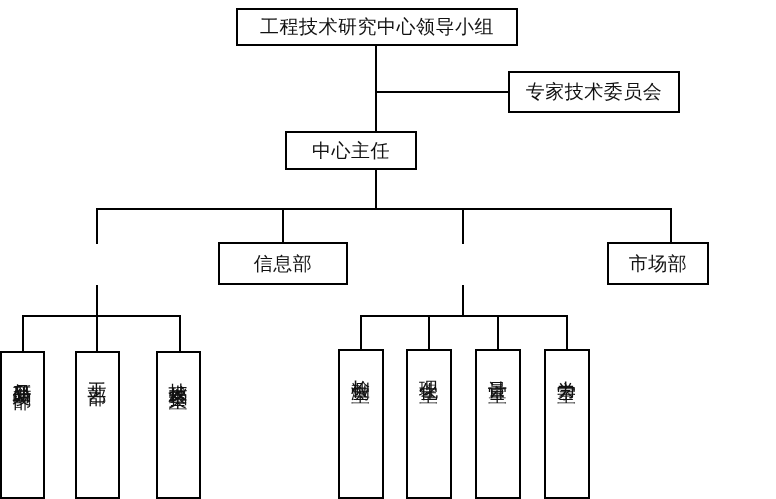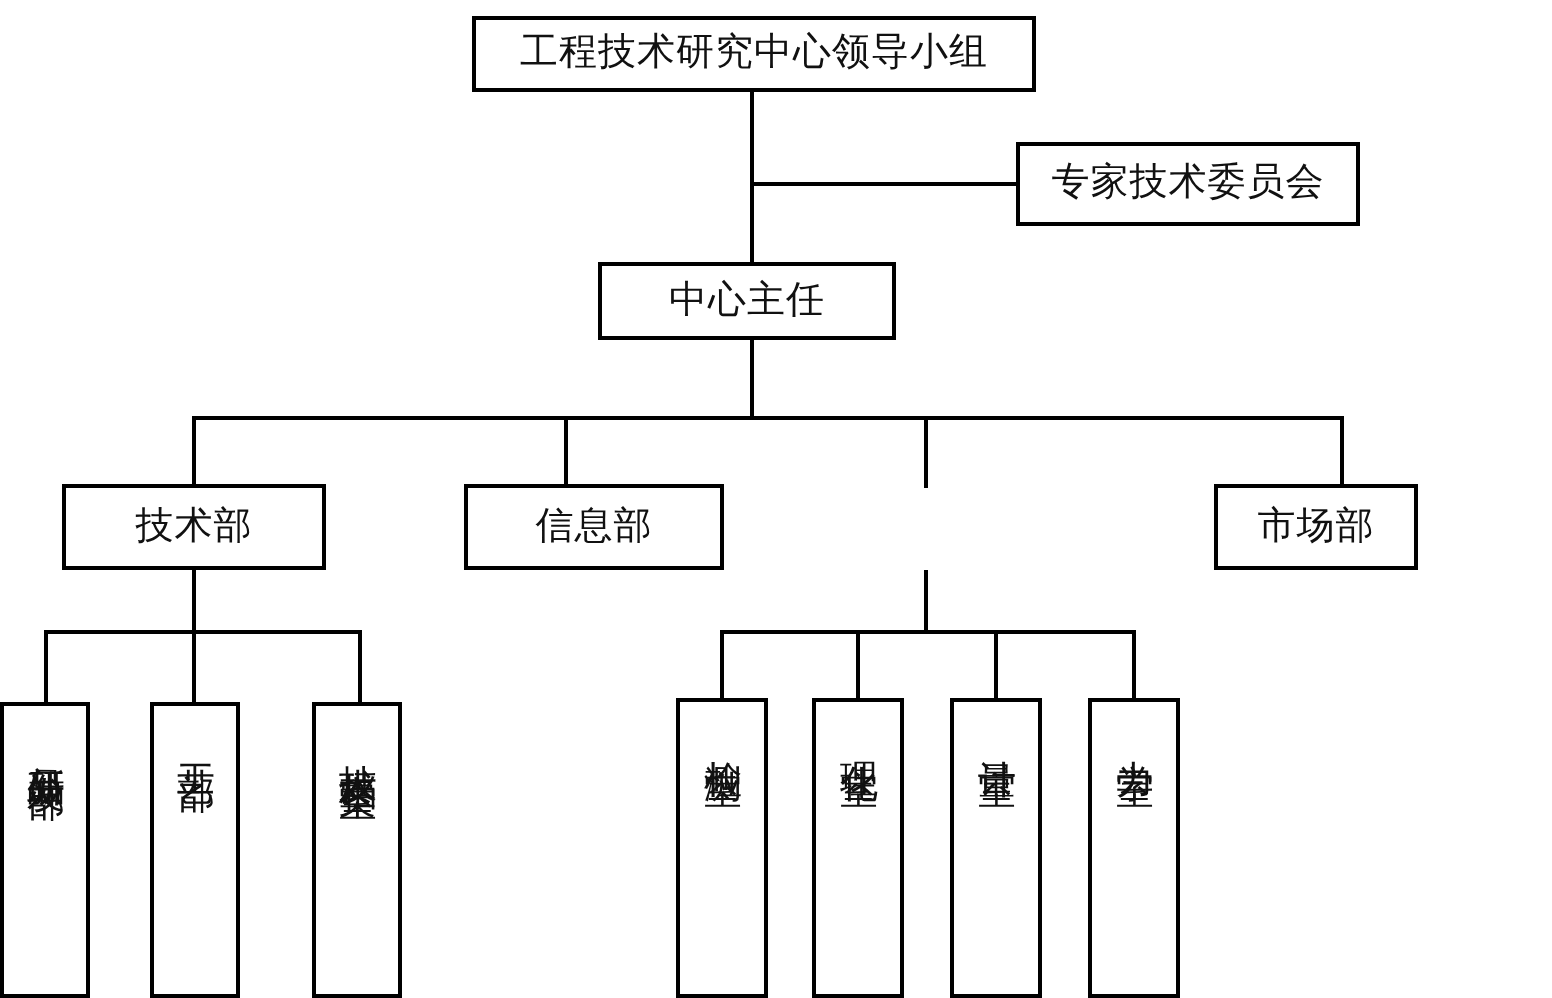--- a/index.html
+++ b/index.html
@@ -88,29 +88,26 @@
   <div class="conn v" style="left:566px; top:315px; height:35px;"></div>
 
   <div class="node horiz" style="left:236px; top:8px; width:282px; height:38px;">
     <span class="label">工程技术研究中心领导小组</span>
   </div>
 
   <div class="node horiz" style="left:508px; top:71px; width:172px; height:42px;">
     <span class="label">专家技术委员会</span>
   </div>
 
-  <div class="node horiz" style="left:299px; top:131px; width:149px; height:39px;">
+  <div class="node horiz" style="left:285px; top:131px; width:132px; height:39px;">
     <span class="label">中心主任</span>
   </div>
 
-  <div class="node horiz" style="left:31px; top:242px; width:132px; height:43px;">
-    <span class="label">技术部</span>
-  </div>
 
-  <div class="node horiz" style="left:232px; top:242px; width:130px; height:43px;">
+  <div class="node horiz" style="left:218px; top:242px; width:130px; height:43px;">
     <span class="label">信息部</span>
   </div>
 
 
   <div class="node horiz" style="left:607px; top:242px; width:102px; height:43px;">
     <span class="label">市场部</span>
   </div>
 
   <div class="node vert" style="left:0px; top:351px; width:45px; height:148px;">
     <span class="label">新品研发部</span>

